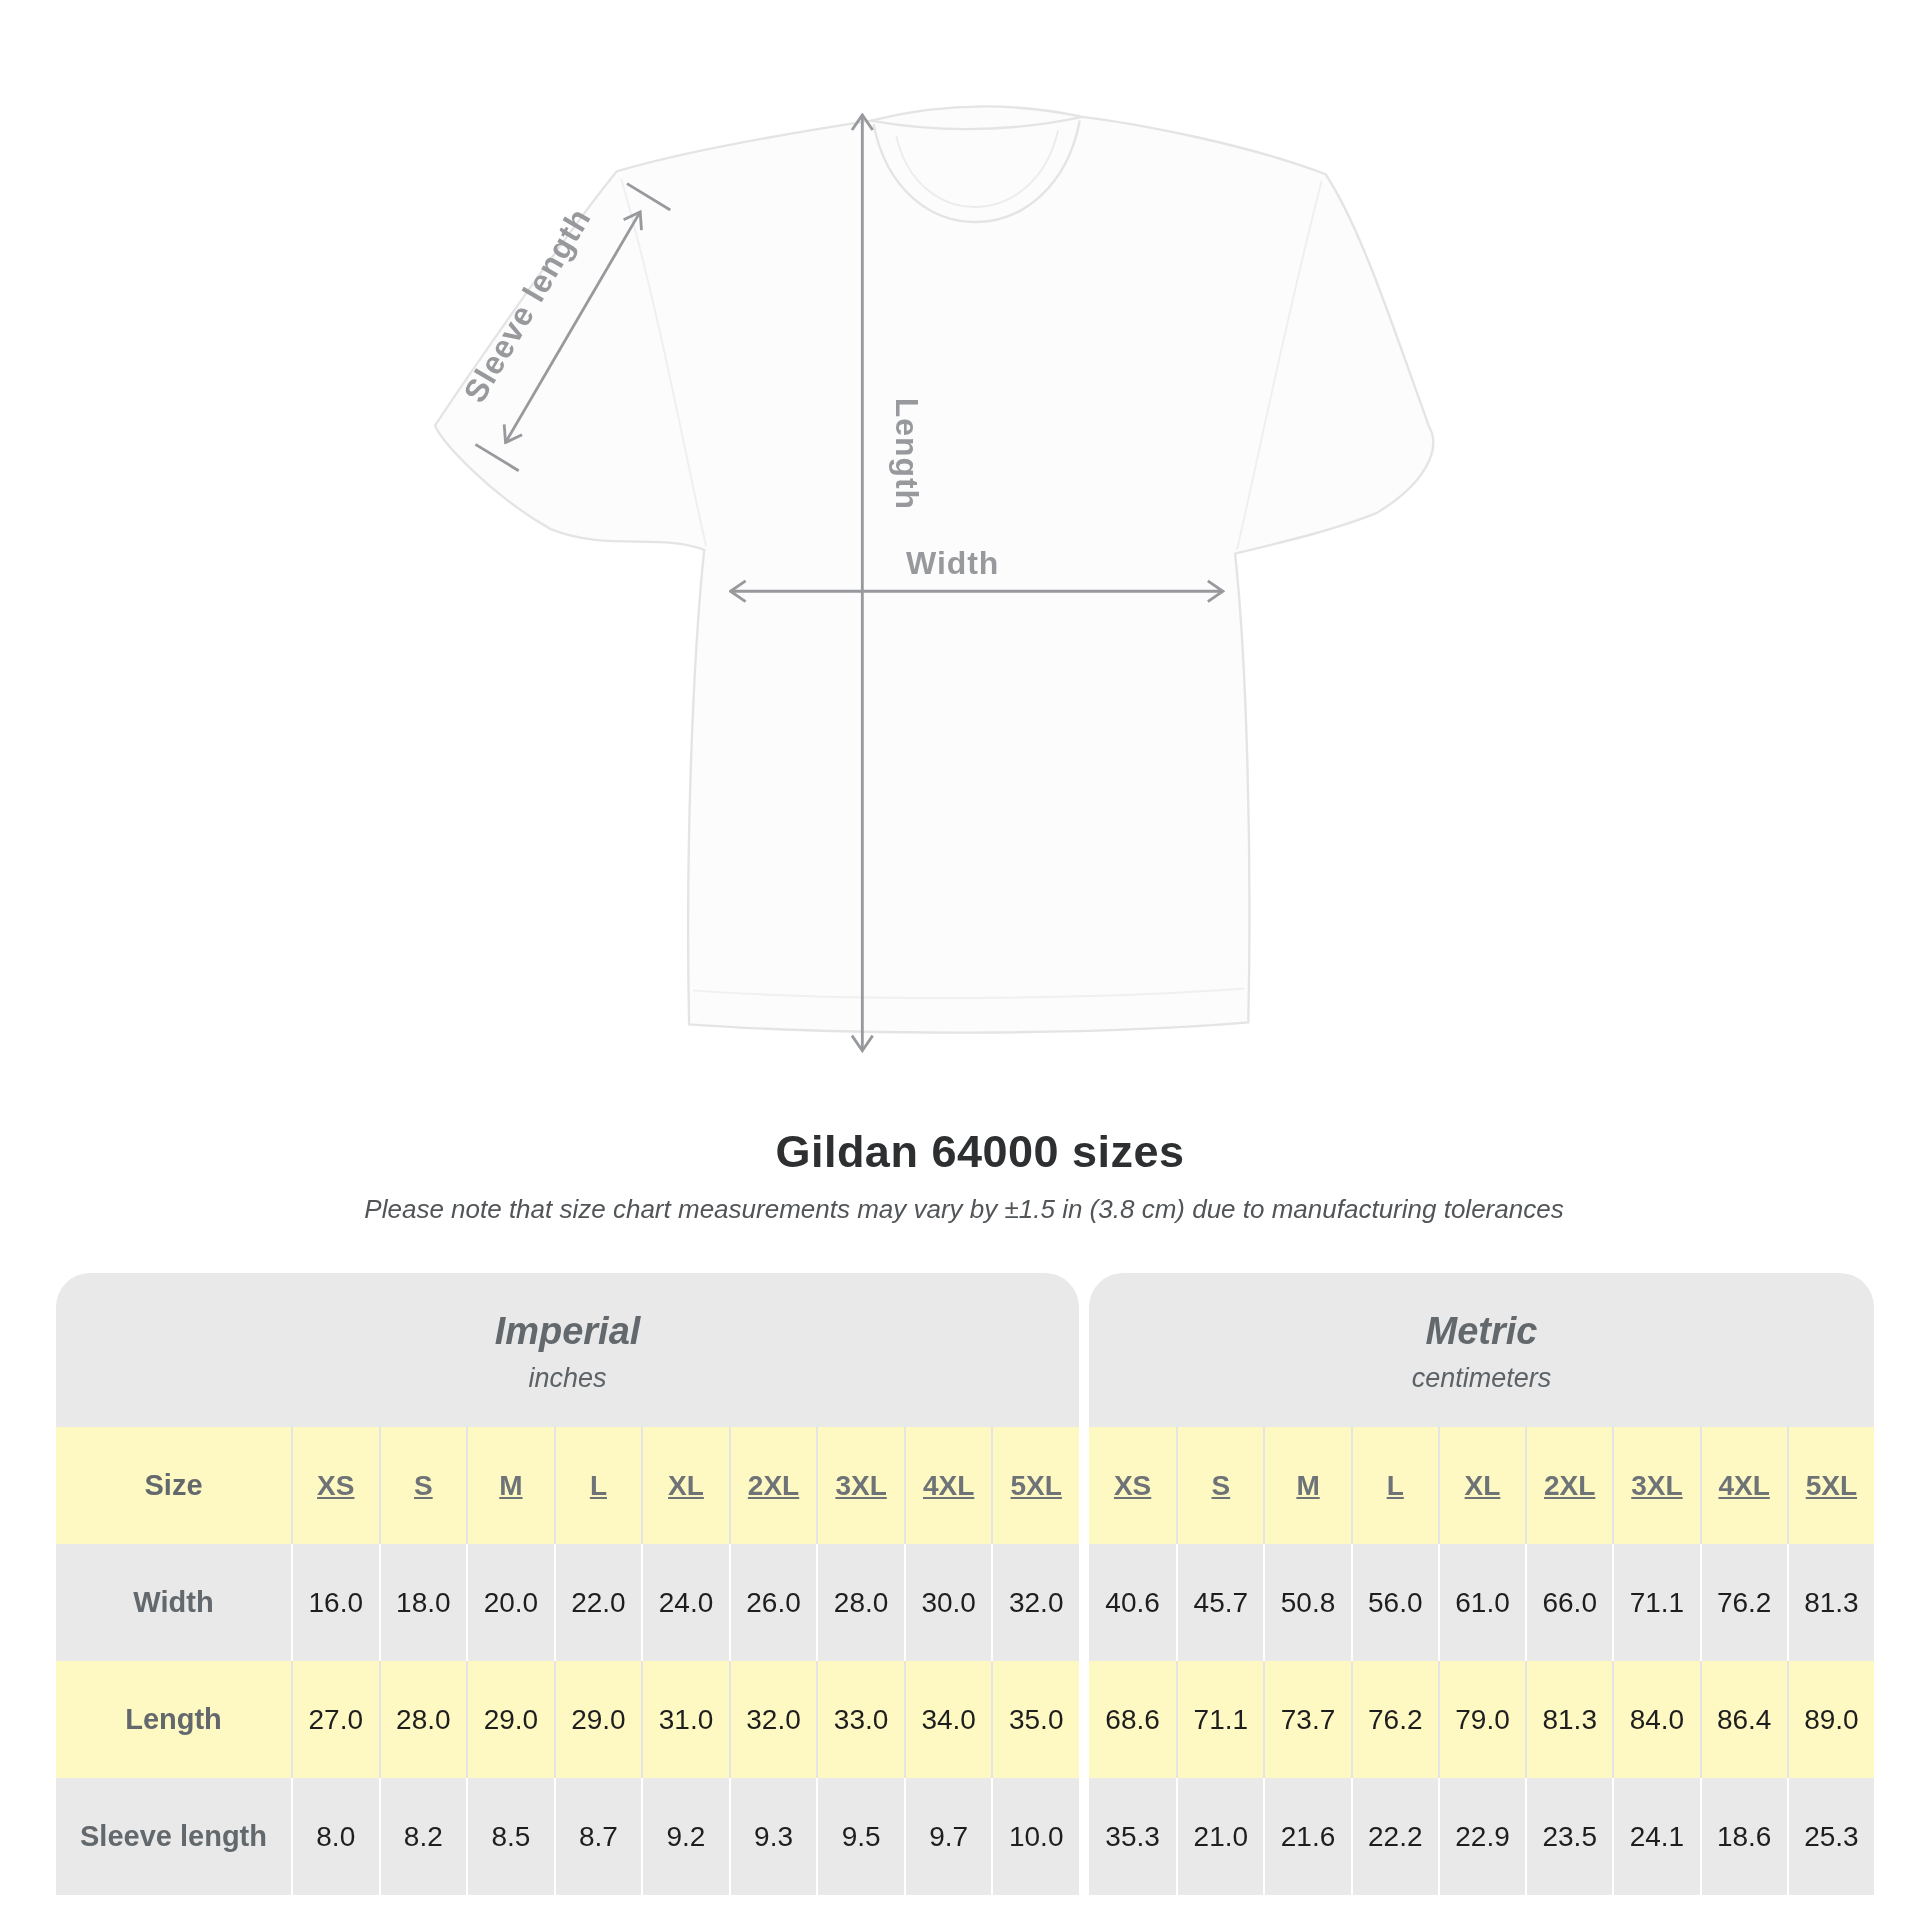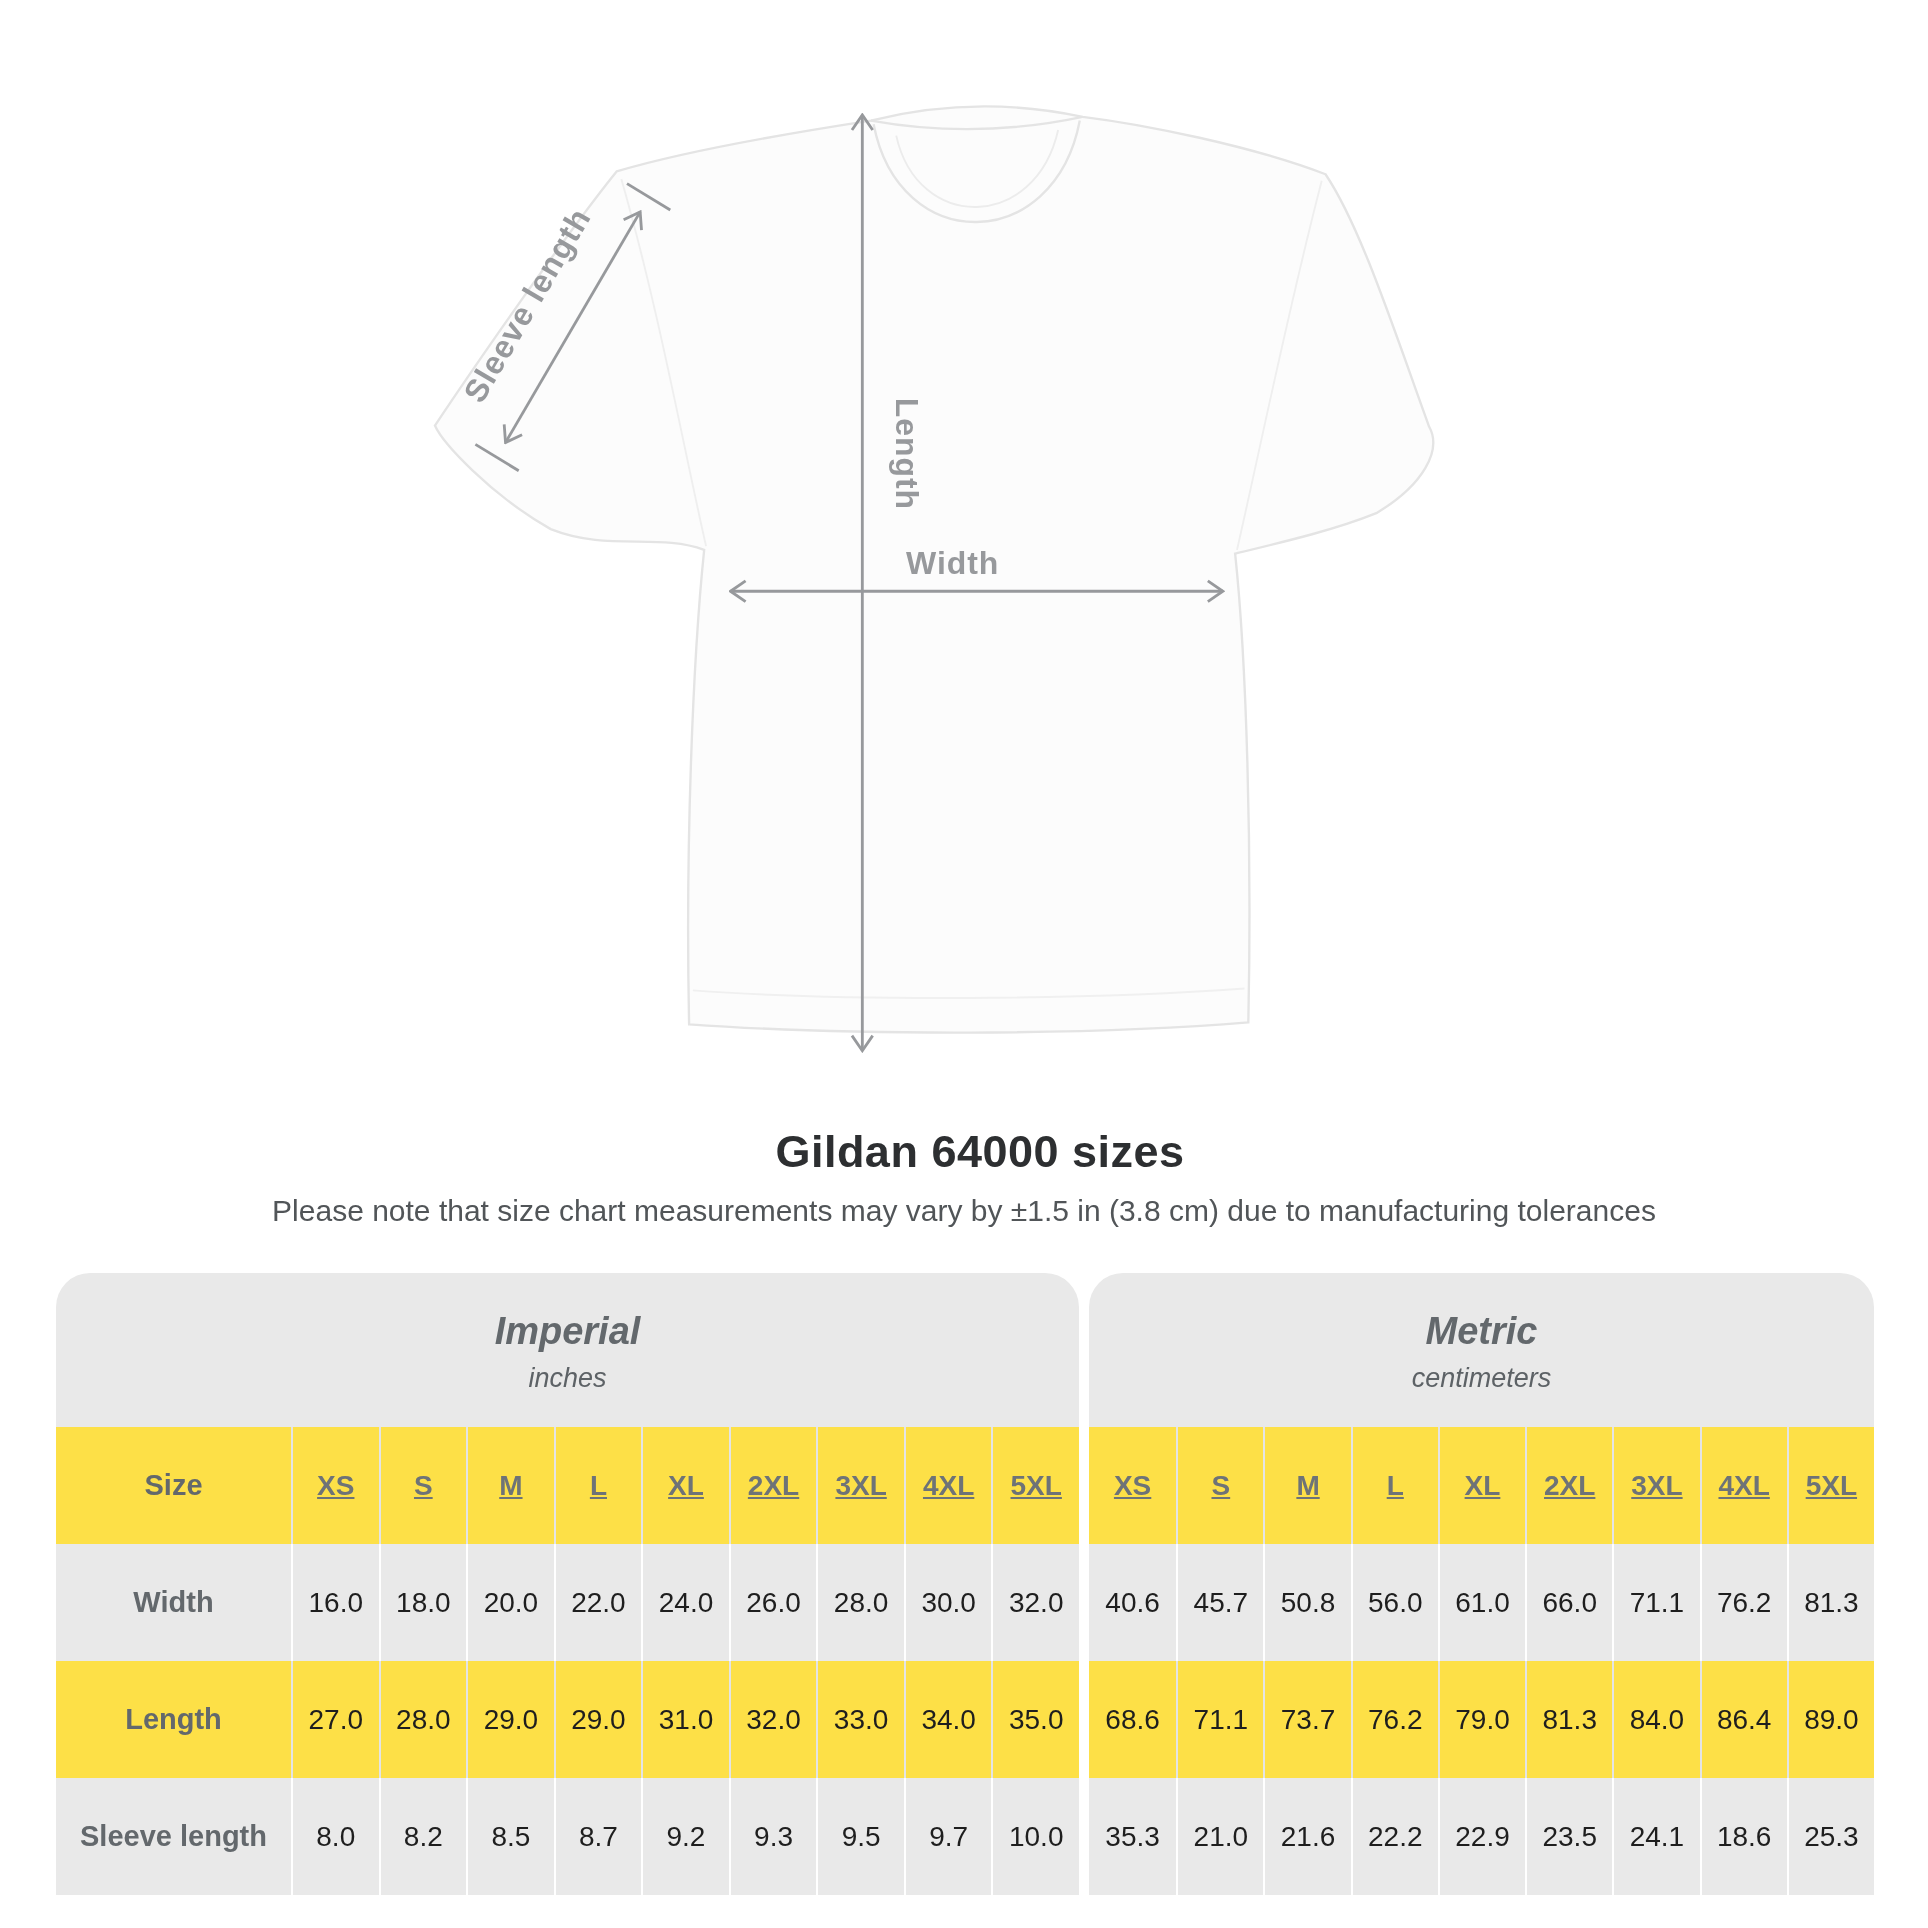--- a/index.html
+++ b/index.html
@@ -3,35 +3,35 @@
 <meta charset="utf-8">
 <style>
   html,body{margin:0;padding:0;width:1928px;height:1928px;background:#ffffff;
     font-family:"Liberation Sans",sans-serif;position:relative;overflow:hidden;}
   .abs{position:absolute;}
 
   
   .title{left:16px;top:1126px;width:1928px;text-align:center;
     font-size:45px;font-weight:bold;color:#2d2f31;letter-spacing:0.5px;}
   .subtitle{left:0;top:1194px;width:1928px;text-align:center;
-    font-size:30px;color:#515558;}
+    font-size:26px;font-style:italic;color:#515558;}
 
   
   .card{position:absolute;top:1273px;height:807px;border-radius:34px;overflow:hidden;
     display:grid;grid-template-rows:154px repeat(4,117px);}
   .card.leftc{left:56px;width:1023px;grid-template-columns:235px repeat(9,1fr);}
   .card.rightc{left:1089px;width:785px;grid-template-columns:repeat(9,1fr);}
 
   .band{grid-column:1/-1;background:#e9e9e9;display:flex;flex-direction:column;
     align-items:center;justify-content:center;gap:9.4px;padding-top:3.8px;}
   .band-title{font-size:38px;font-weight:bold;font-style:italic;color:#63686c;}
   .band-sub{font-size:27px;font-style:italic;color:#5d6266;}
 
   .cell{display:flex;align-items:center;justify-content:center;}
-  .bgw{background:#fde047;}
+  .bgw{background:#fef9c3;}
   .bgg{background:#e9e9e9;}
   .bgw.sep{border-left:2.8px solid #e4e4e4;}
   .bgg.sep{border-left:2.8px solid #ffffff;}
   .hdr{font-size:28px;font-weight:bold;color:#6e7377;text-decoration:underline;}
   .lbl{font-size:29px;font-weight:bold;color:#63686c;}
   .val{font-size:28px;color:#1e1e1e;}
 
   
   .ann-text{font-size:34px;font-weight:bold;fill:#97999c;letter-spacing:1px;
     font-family:"Liberation Sans",sans-serif;}

